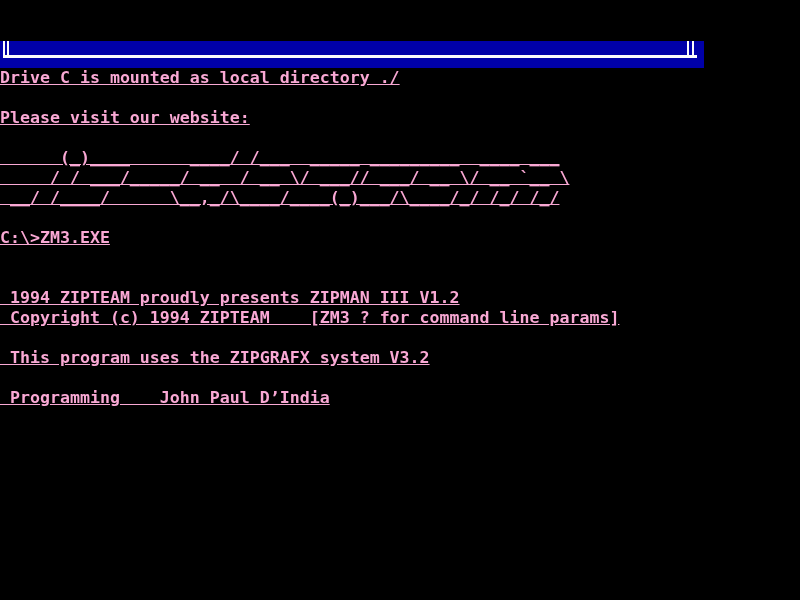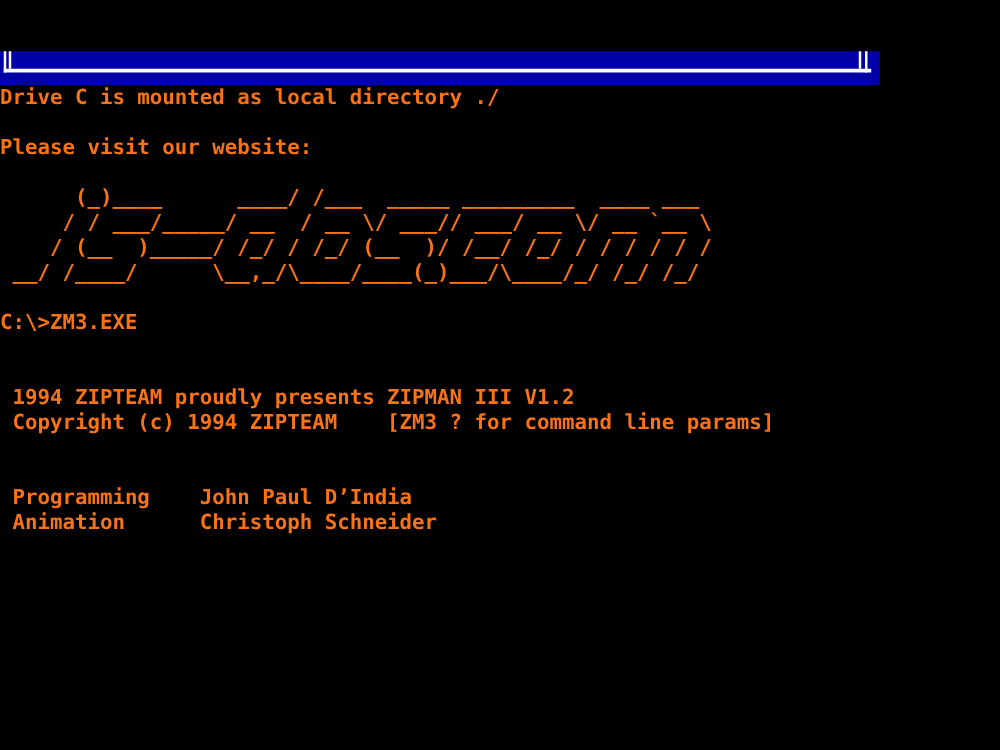--- a/index.html
+++ b/index.html
@@ -13,22 +13,22 @@
   .bar-fill{position:absolute;left:0;top:41px;width:704px;height:27px;background:#0000A8;}
   .border-h{position:absolute;left:3px;top:55px;width:694px;height:3px;background:#FCFCFC;}
   .bv{position:absolute;top:41px;width:2px;background:#FCFCFC;}
   .bv-lo{left:3px;height:17px;}
   .bv-li{left:7px;height:14px;}
   .bv-ri{left:687px;height:14px;}
   .bv-ro{left:692px;height:17px;}
   
   .terminal{
     position:absolute;left:0;top:68px;width:800px;
-    color:#f97316;
-    font-size:16.6px;font-weight:bold;
+    color:#f9a8d4;
+    font-size:16.6px;font-weight:bold;text-decoration:underline;
   }
   .row{height:20px;line-height:20px;white-space:pre;}
 </style>
 </head>
 <body>
 
 <div class="screen">
 
   <div class="topbar">
     <div class="bar-fill"></div>
@@ -39,28 +39,27 @@
     <div class="border-h"></div>
   </div>
 
   <div class="terminal">
     <div class="row">Drive C is mounted as local directory ./</div>
     <div class="row"></div>
     <div class="row">Please visit our website:</div>
     <div class="row"></div>
     <div class="row">      (_)____      ____/ /___  _____ _________  ____ ___</div>
     <div class="row">     / / ___/_____/ __  / __ \/ ___// ___/ __ \/ __ `__ \</div>
-    <div class="row">    / (__  )_____/ /_/ / /_/ (__  )/ /__/ /_/ / / / / / /</div>
     <div class="row"> __/ /____/      \__,_/\____/____(_)___/\____/_/ /_/ /_/</div>
     <div class="row"></div>
     <div class="row">C:\&gt;ZM3.EXE</div>
     <div class="row"></div>
     <div class="row"></div>
     <div class="row"> 1994 ZIPTEAM proudly presents ZIPMAN III V1.2</div>
     <div class="row"> Copyright (c) 1994 ZIPTEAM    [ZM3 ? for command line params]</div>
     <div class="row"></div>
+    <div class="row"> This program uses the ZIPGRAFX system V3.2</div>
     <div class="row"></div>
     <div class="row"> Programming    John Paul D’India</div>
-    <div class="row"> Animation      Christoph Schneider</div>
     <div class="row"></div>
   </div>
 
 </div>
 
 </body></html>

